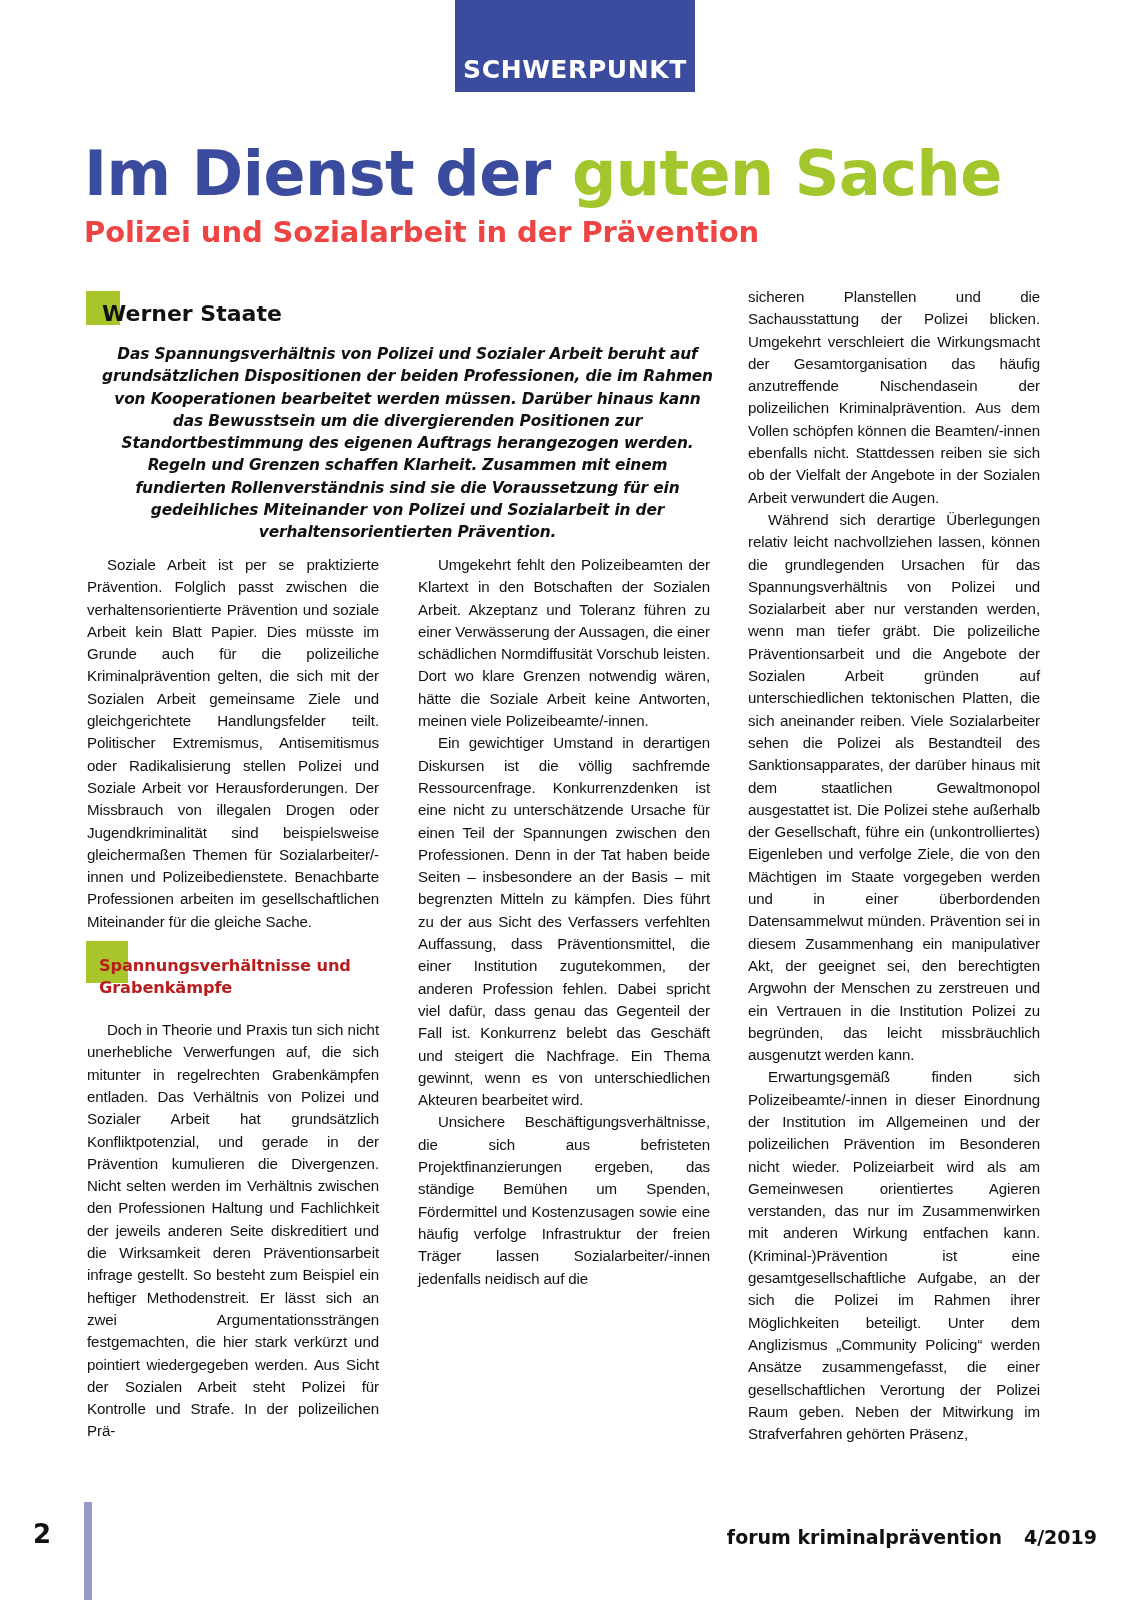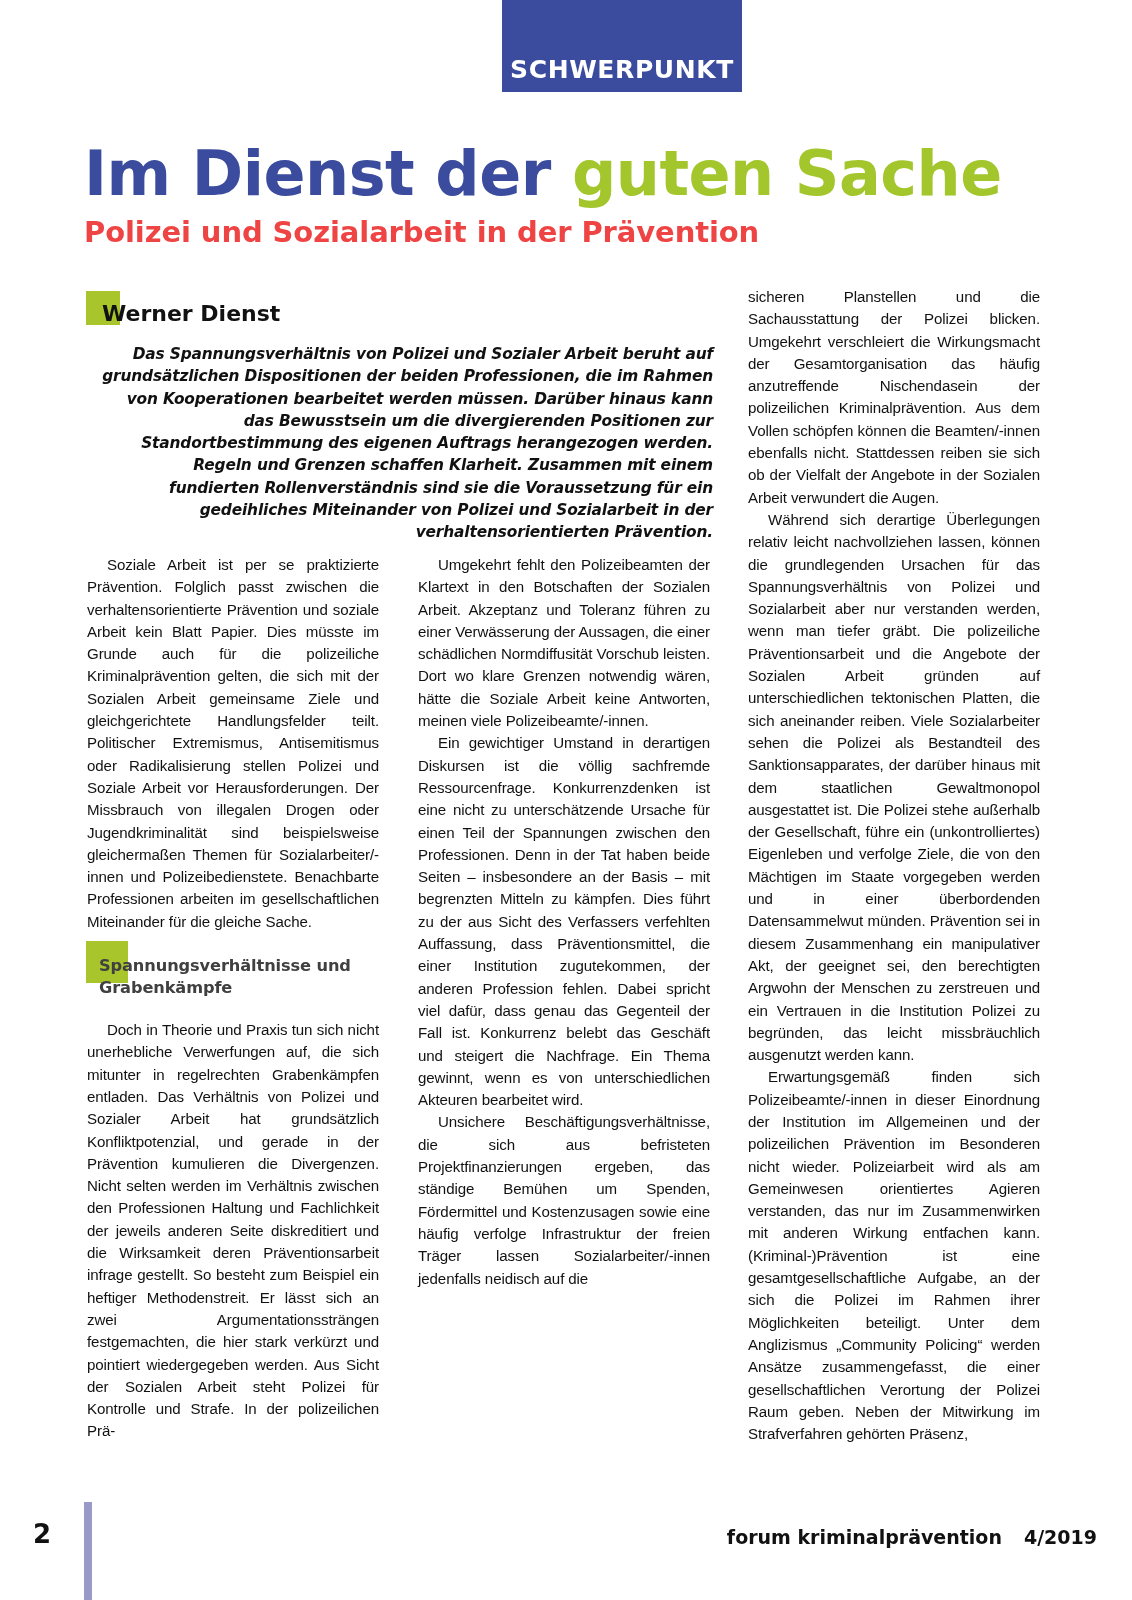--- a/index.html
+++ b/index.html
@@ -19,21 +19,20 @@
 
   
   .kicker-box {
     position: absolute;
     left: 455px;
     top: 0;
     width: 240px;
     height: 92px;
     background: #3b4c9e;
     box-sizing: border-box;
-    margin-left: 47px;
   }
   .kicker-label {
     position: absolute;
     left: 0;
     right: 0;
     bottom: 10px;
     text-align: center;
     color: #ffffff;
     font-family: "DejaVu Sans", "Liberation Sans", sans-serif;
     font-weight: 700;
@@ -98,21 +97,21 @@
   .abstract {
     position: absolute;
     left: 102px;
     top: 343px;
     width: 611px;
     font-family: "DejaVu Sans", "Liberation Sans", sans-serif;
     font-style: italic;
     font-weight: 600;
     font-size: 15.4px;
     line-height: 22.3px;
-    text-align: right;
+    text-align: center;
     color: #111111;
     letter-spacing: -0.15px;
   }
 
   
   .col {
     position: absolute;
     width: 292px;
     font-size: 15.1px;
     line-height: 22.3px;
@@ -144,21 +143,21 @@
     width: 42px;
     height: 42px;
     background: #a8c62c;
   }
   .sec-title {
     position: relative;
     font-family: "DejaVu Sans", "Liberation Sans", sans-serif;
     font-weight: 700;
     font-size: 16.2px;
     line-height: 22px;
-    color: #404040;
+    color: #b91c1c;
     padding-left: 12px;
     text-align: left;
     letter-spacing: -0.1px;
   }
 
   
   .footer-rule {
     position: absolute;
     left: 84px;
     top: 1502px;
@@ -194,21 +193,21 @@
 
 <div class="kicker-box">
   <div class="kicker-label">SCHWERPUNKT</div>
 </div>
 
 <h1 class="headline"><span class="part-blue">Im Dienst der </span><span class="part-green">guten Sache</span></h1>
 
 <h2 class="subhead">Polizei und Sozialarbeit in der Prävention</h2>
 
 <div class="green-mark byline-mark"></div>
-<div class="byline">Werner Dienst</div>
+<div class="byline">Werner Staate</div>
 
 <div class="abstract">Das Spannungsverhältnis von Polizei und Sozialer Arbeit beruht auf grundsätzlichen Dispositionen der beiden Professionen, die im Rahmen von Kooperationen bearbeitet werden müssen. Darüber hinaus kann das Bewusstsein um die divergierenden Positionen zur Standortbestimmung des eigenen Auftrags herangezogen werden. Regeln und Grenzen schaffen Klarheit. Zusammen mit einem fundierten Rollenverständnis sind sie die Voraussetzung für ein gedeihliches Miteinander von Polizei und Sozialarbeit in der verhaltensorientierten Prävention.</div>
 
 <div class="col" id="col1">
   <p>Soziale Arbeit ist per se praktizierte Prävention. Folglich passt zwischen die verhaltensorientierte Prävention und soziale Arbeit kein Blatt Papier. Dies müsste im Grunde auch für die polizeiliche Kriminalprävention gelten, die sich mit der Sozialen Arbeit gemeinsame Ziele und gleichgerichtete Handlungsfelder teilt. Politischer Extremismus, Antisemitismus oder Radikalisierung stellen Polizei und Soziale Arbeit vor Herausforderungen. Der Missbrauch von illegalen Drogen oder Jugendkriminalität sind beispielsweise gleichermaßen Themen für Sozialarbeiter/-innen und Polizeibedienstete. Benachbarte Professionen arbeiten im gesellschaftlichen Miteinander für die gleiche Sache.</p>
   <div class="sec-wrap">
     <span class="sec-mark"></span>
     <div class="sec-title">Spannungsverhältnisse und Grabenkämpfe</div>
   </div>
   <p>Doch in Theorie und Praxis tun sich nicht unerhebliche Verwerfungen auf, die sich mitunter in regelrechten Grabenkämpfen entladen. Das Verhältnis von Polizei und Sozialer Arbeit hat grundsätzlich Konfliktpotenzial, und gerade in der Prävention kumulieren die Divergenzen. Nicht selten werden im Verhältnis zwischen den Professionen Haltung und Fachlichkeit der jeweils anderen Seite diskreditiert und die Wirksamkeit deren Präventionsarbeit infrage gestellt. So besteht zum Beispiel ein heftiger Methodenstreit. Er lässt sich an zwei Argumentationssträngen festgemachten, die hier stark verkürzt und pointiert wiedergegeben werden. Aus Sicht der Sozialen Arbeit steht Polizei für Kontrolle und Strafe. In der polizeilichen Prä-</p>

